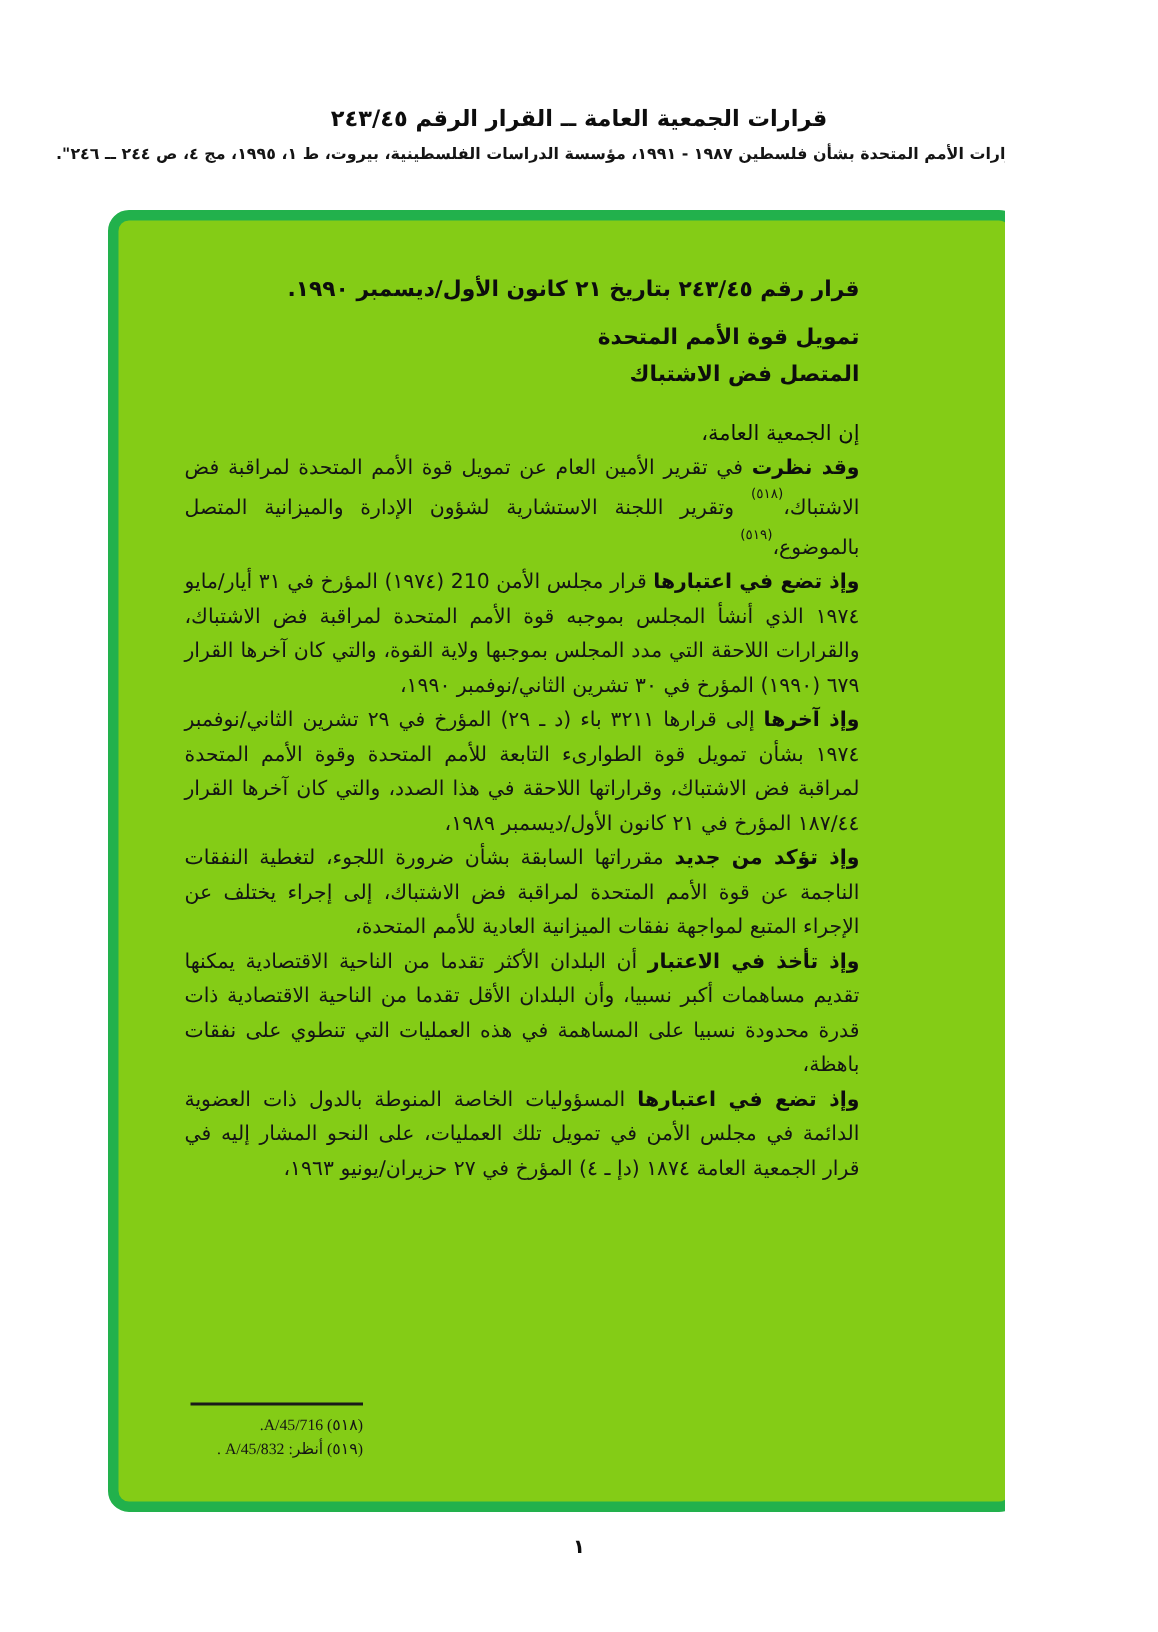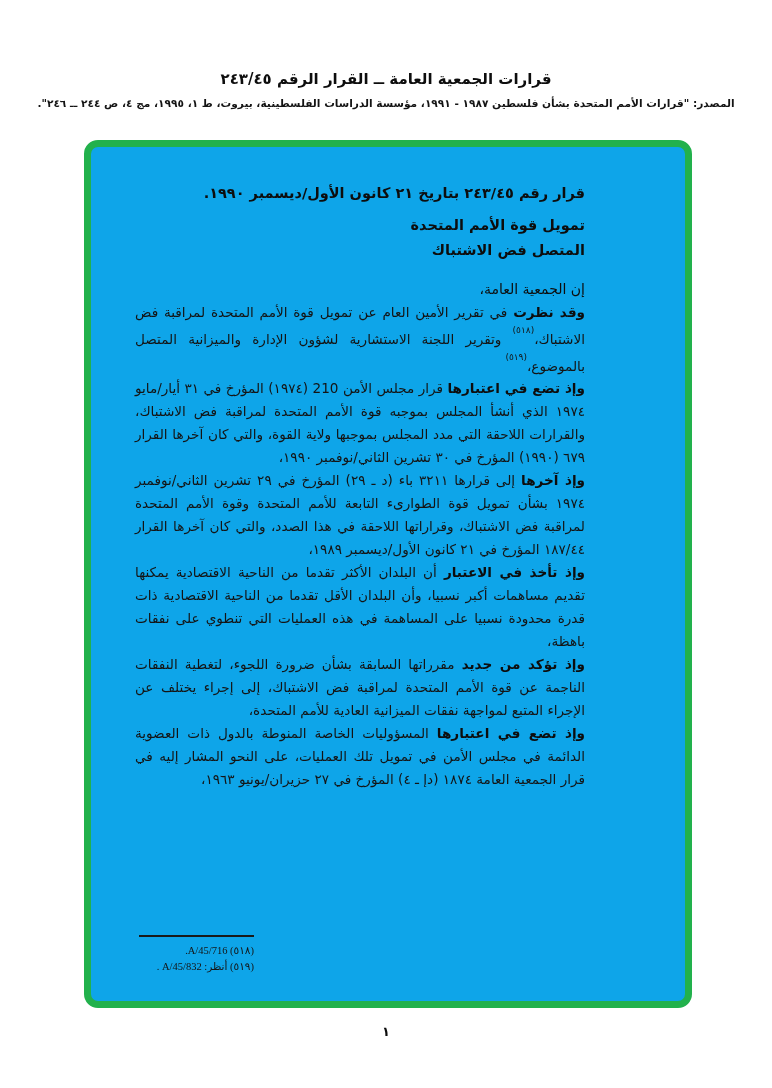--- a/index.html
+++ b/index.html
@@ -1,19 +1,19 @@
 <!DOCTYPE html>
 <html lang="ar"><head>
 <meta charset="utf-8">
 <style>
   * { margin: 0; padding: 0; box-sizing: border-box; }
   html, body { background: #ffffff; }
   .page {
     position: relative;
-    width: 772px;
+    width: 670px;
     height: 1088px;
     background: #ffffff;
     font-family: "DejaVu Sans", sans-serif;
     color: #111111;
     direction: rtl;
     overflow: hidden;
   }
   .header {
     position: absolute;
     top: 70px;
@@ -30,27 +30,27 @@
   .header-source {
     margin-top: 9px;
     padding: 0 28px;
     font-size: 10.6px;
     font-weight: bold;
     white-space: nowrap;
     color: #141414;
   }
   .green-box {
     position: absolute;
-    left: 84px;
+    left: 72px;
     top: 140px;
     width: 608px;
     height: 868px;
     border: 7px solid #22b14c;
     border-radius: 14px;
-    background: #0ea5e9;
+    background: #84cc16;
   }
   .doc-content {
     padding: 34px 100px 0 44px;
     direction: rtl;
   }
   .doc-title {
     font-size: 14.5px;
     font-weight: bold;
     text-align: right;
     line-height: 24px;
@@ -135,23 +135,23 @@
       <p class="doc-subtitle">المتصل فض الاشتباك</p>
 
       <p class="opening">إن الجمعية العامة،</p>
 
       <p class="para"><b>وقد نظرت</b><span> في تقرير الأمين العام عن تمويل قوة الأمم المتحدة لمراقبة فض الاشتباك،</span><sup class="fn-ref">(٥١٨)</sup><span> وتقرير اللجنة الاستشارية لشؤون الإدارة والميزانية المتصل بالموضوع،</span><sup class="fn-ref">(٥١٩)</sup></p>
 
       <p class="para"><b>وإذ تضع في اعتبارها</b><span> قرار مجلس الأمن 210 (١٩٧٤) المؤرخ في ٣١ أيار/مايو ١٩٧٤ الذي أنشأ المجلس بموجبه قوة الأمم المتحدة لمراقبة فض الاشتباك، والقرارات اللاحقة التي مدد المجلس بموجبها ولاية القوة، والتي كان آخرها القرار ٦٧٩ (١٩٩٠) المؤرخ في ٣٠ تشرين الثاني/نوفمبر ١٩٩٠،</span></p>
 
       <p class="para"><b>وإذ آخرها</b><span> إلى قرارها ٣٢١١ باء (د ـ ٢٩) المؤرخ في ٢٩ تشرين الثاني/نوفمبر ١٩٧٤ بشأن تمويل قوة الطوارىء التابعة للأمم المتحدة وقوة الأمم المتحدة لمراقبة فض الاشتباك، وقراراتها اللاحقة في هذا الصدد، والتي كان آخرها القرار ١٨٧/٤٤ المؤرخ في ٢١ كانون الأول/ديسمبر ١٩٨٩،</span></p>
 
+      <p class="para"><b>وإذ تؤكد من جديد</b><span> مقرراتها السابقة بشأن ضرورة اللجوء، لتغطية النفقات الناجمة عن قوة الأمم المتحدة لمراقبة فض الاشتباك، إلى إجراء يختلف عن الإجراء المتبع لمواجهة نفقات الميزانية العادية للأمم المتحدة،</span></p>
+
       <p class="para"><b>وإذ تأخذ في الاعتبار</b><span> أن البلدان الأكثر تقدما من الناحية الاقتصادية يمكنها تقديم مساهمات أكبر نسبيا، وأن البلدان الأقل تقدما من الناحية الاقتصادية ذات قدرة محدودة نسبيا على المساهمة في هذه العمليات التي تنطوي على نفقات باهظة،</span></p>
-
-      <p class="para"><b>وإذ تؤكد من جديد</b><span> مقرراتها السابقة بشأن ضرورة اللجوء، لتغطية النفقات الناجمة عن قوة الأمم المتحدة لمراقبة فض الاشتباك، إلى إجراء يختلف عن الإجراء المتبع لمواجهة نفقات الميزانية العادية للأمم المتحدة،</span></p>
 
       <p class="para"><b>وإذ تضع في اعتبارها</b><span> المسؤوليات الخاصة المنوطة بالدول ذات العضوية الدائمة في مجلس الأمن في تمويل تلك العمليات، على النحو المشار إليه في قرار الجمعية العامة ١٨٧٤ (دإ ـ ٤) المؤرخ في ٢٧ حزيران/يونيو ١٩٦٣،</span></p>
 
     </div>
 
     <div class="footnotes">
       <div class="footnote-rule"></div>
       <div class="footnote-line"><span>(٥١٨)</span> <span>A/45/716.</span></div>
       <div class="footnote-line"><span>(٥١٩)</span> <span>أنظر: A/45/832 .</span></div>
     </div>

